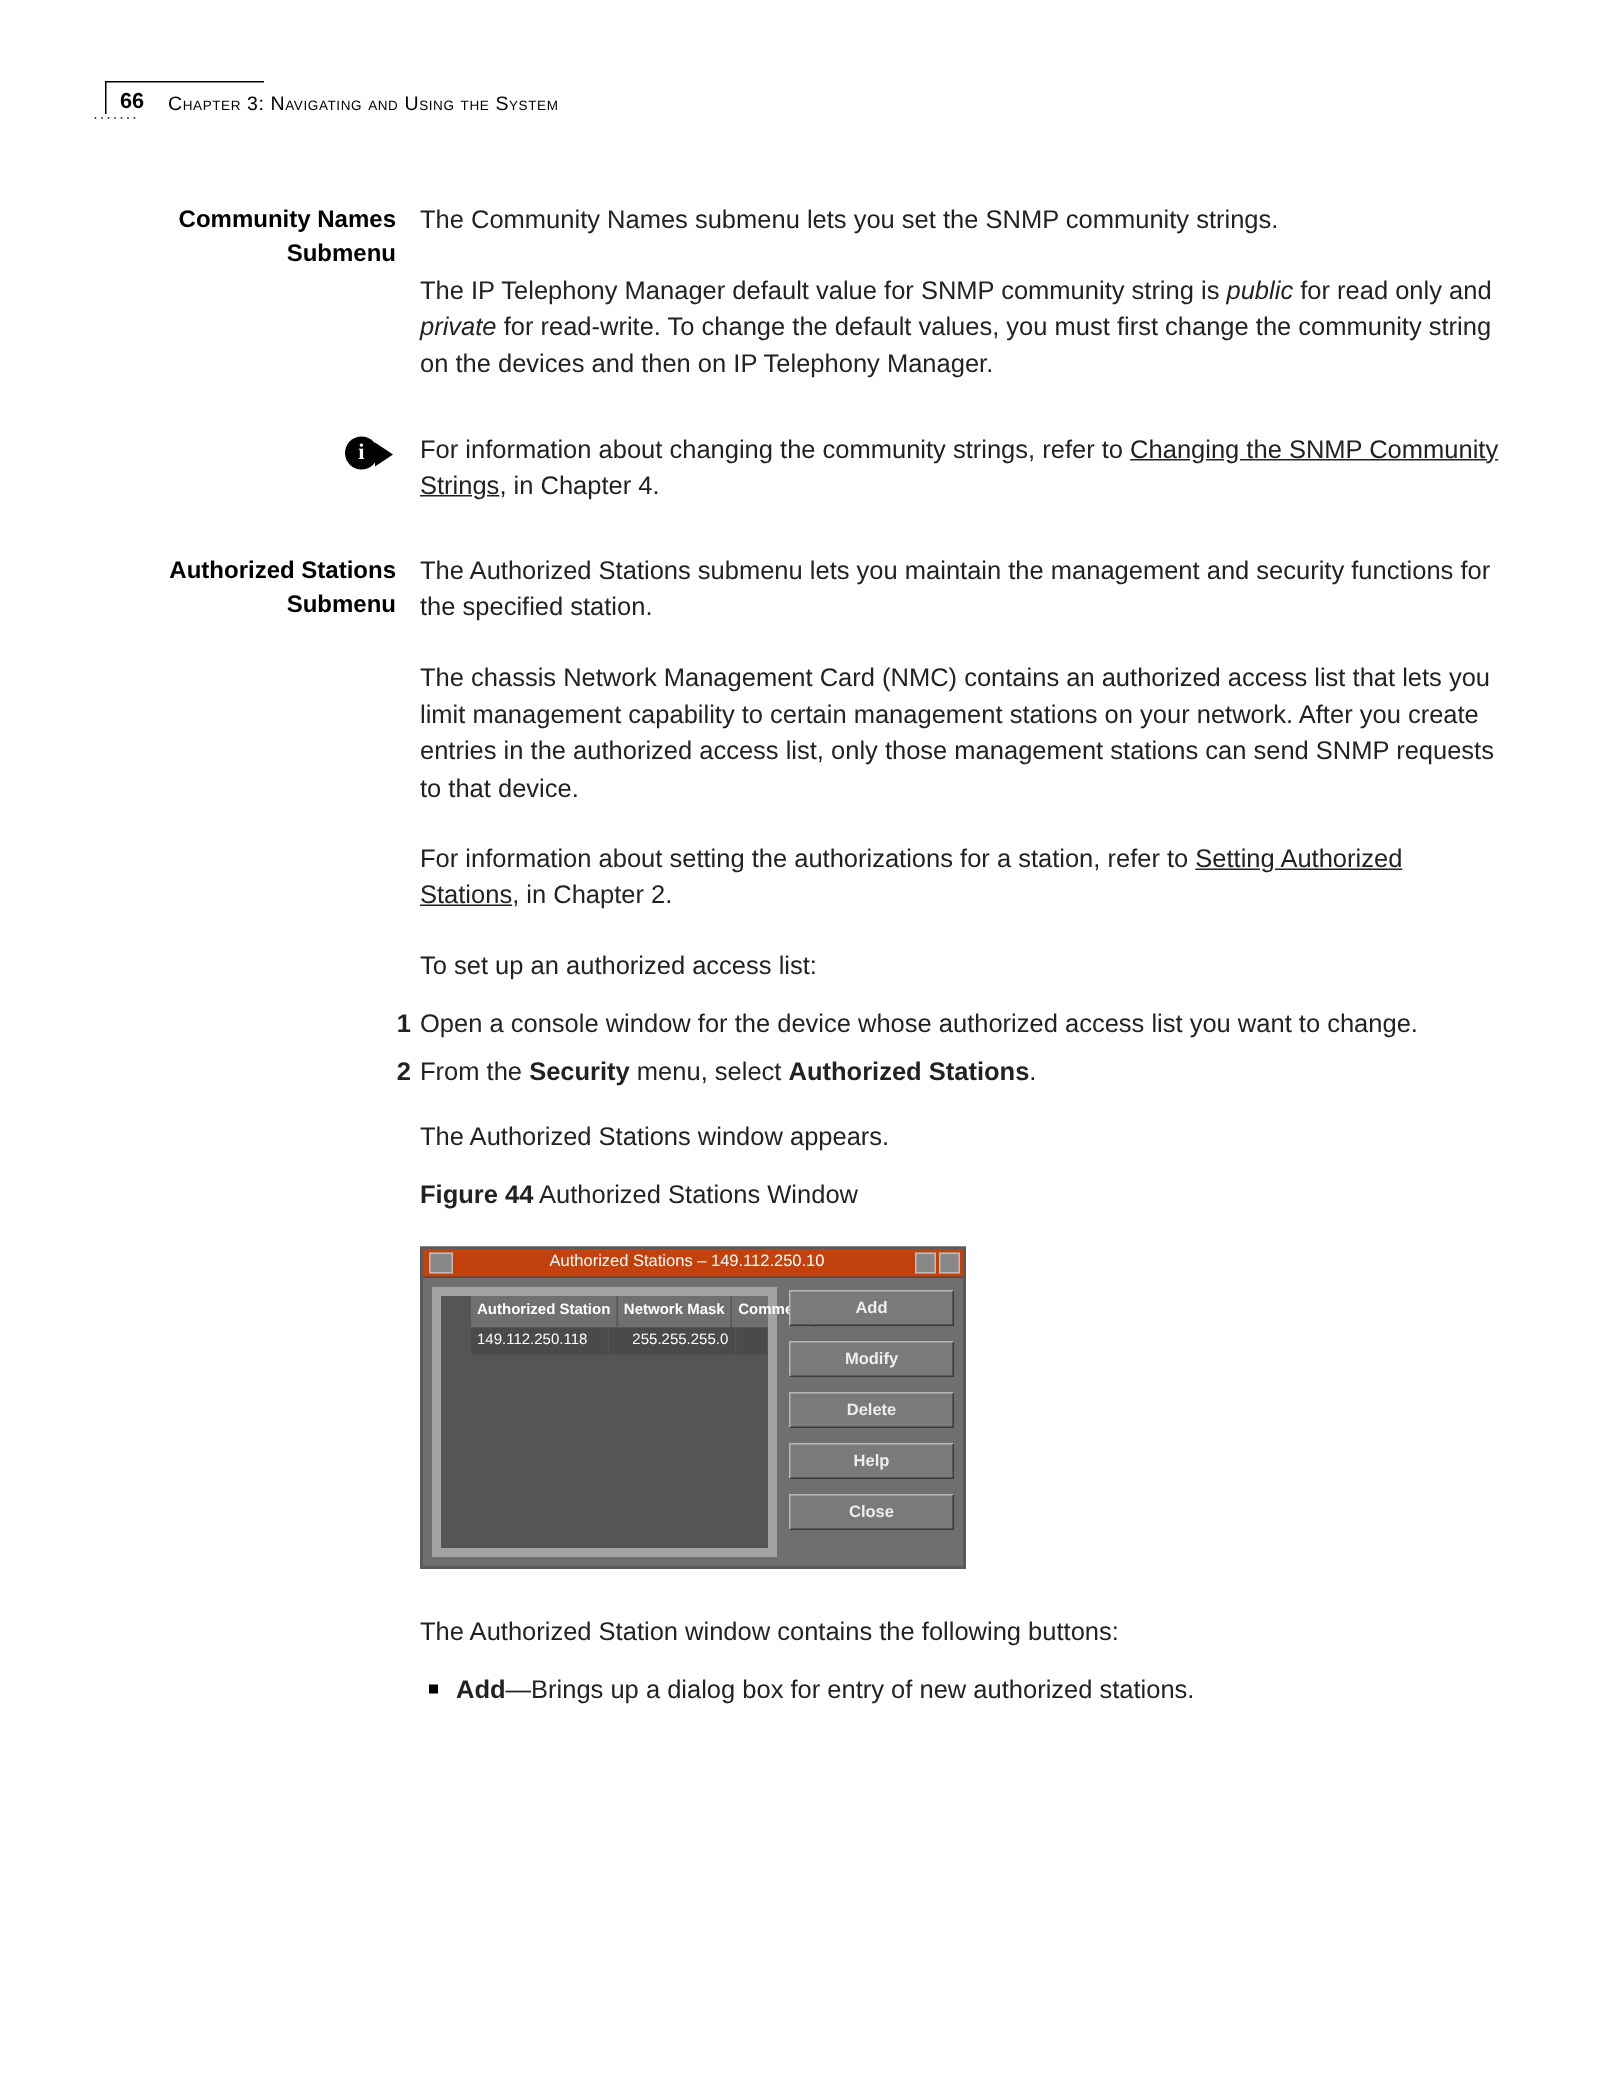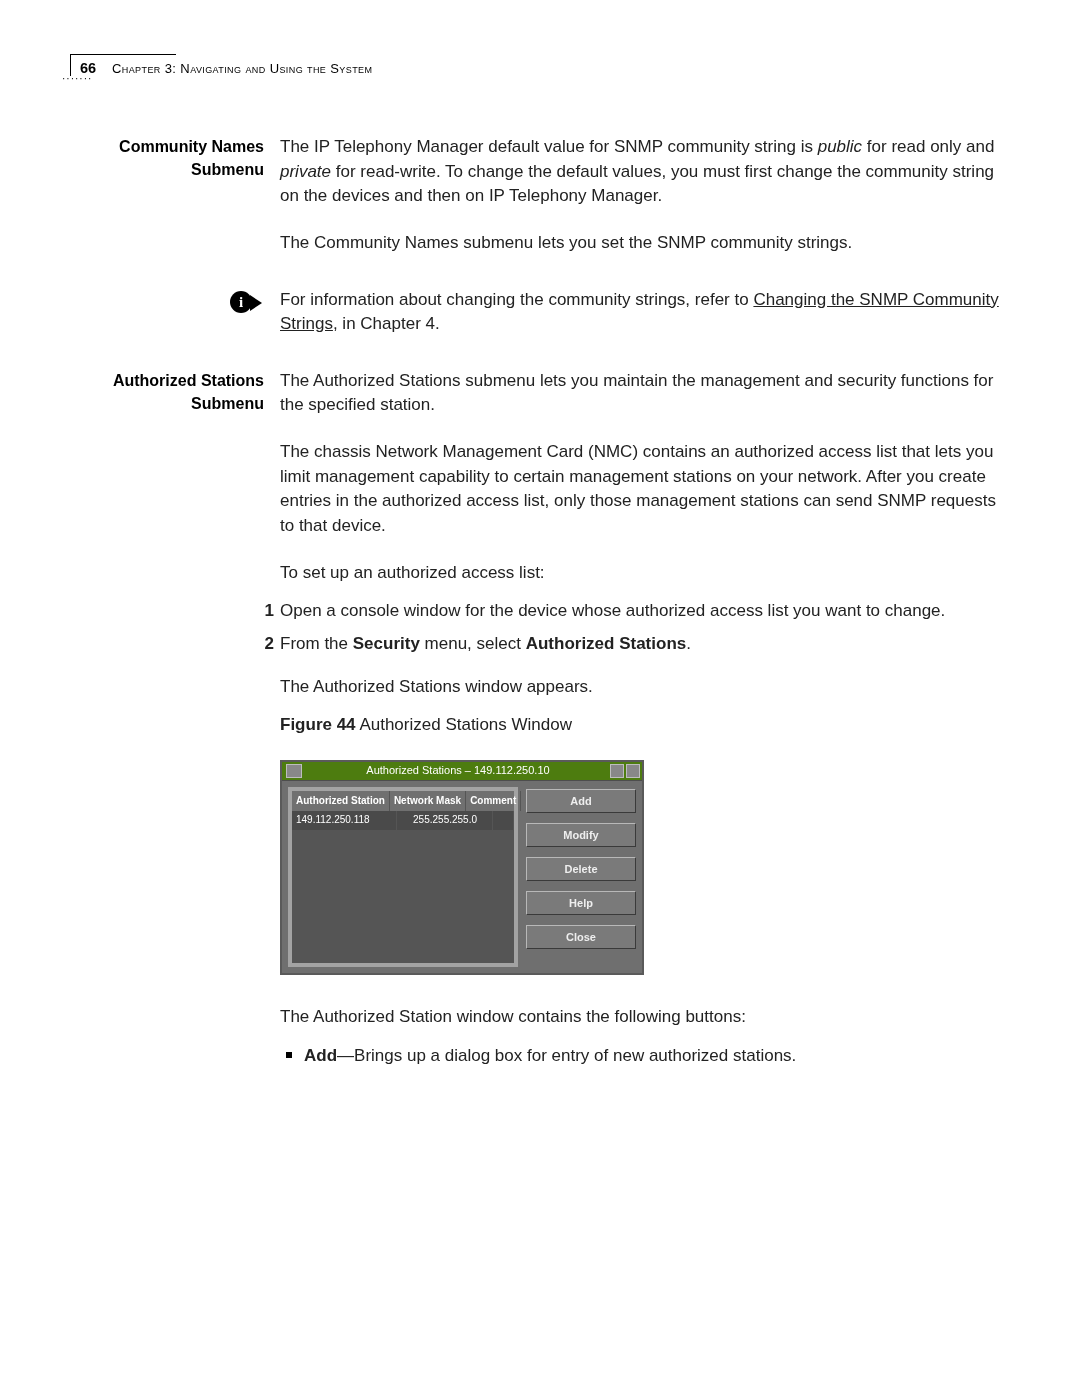--- a/index.html
+++ b/index.html
@@ -149,21 +149,21 @@
     border: 2px solid #5a5a5a;
     background: #6f6f6f;
     margin-left: 0px;
     margin-bottom: 30px;
     box-sizing: border-box;
     font-size: 11px;
   }
   .titlebar {
     display: flex;
     align-items: center;
-    background: #4d7c0f;
+    background: #c2410c;
     color: #fff;
     height: 18px;
     border-bottom: 1px solid #4d4d4d;
   }
   .titlebar .sysbox {
     width: 14px; height: 12px;
     border: 1px solid #bdbdbd;
     margin: 0 4px;
     background: #888;
     display: inline-block;
@@ -182,22 +182,23 @@
   }
   .win-body {
     display: flex;
     padding: 6px;
     gap: 8px;
   }
   .table-pane {
     width: 230px;
     height: 180px;
     background: #555;
-    border: 4px solid #a3a3a3;
-    box-sizing: border-box;
+    border: 6px solid #a3a3a3;
+    box-sizing: border-box;
+    padding-left: 20px;
   }
   .thead {
     display: flex;
     background: #707070;
     color: #fff;
     font-weight: bold;
     font-size: 10px;
   }
   .thead div {
     padding: 3px 4px;
@@ -272,24 +273,24 @@
   <div class="chapline"><span class="sc">Chapter 3: Navigating and Using the System</span></div>
 
   <div class="content">
 
     <div class="row">
       <div class="side">
         <div>Community Names</div>
         <div>Submenu</div>
       </div>
       <div class="main">
+        <p>The Community Names submenu lets you set the SNMP community strings.</p>
         <p>
           <span>The IP Telephony Manager default value for SNMP community string is </span><span class="ital">public</span><span> for read only and </span><span class="ital">private</span><span> for read-write. To change the default values, you must first change the community string on the devices and then on IP Telephony Manager.</span>
         </p>
-        <p>The Community Names submenu lets you set the SNMP community strings.</p>
       </div>
     </div>
 
     <div class="row">
       <div class="info-icon">
         <span class="glyph">
           <span class="circ">i</span>
           <span class="tri"></span>
         </span>
       </div>
@@ -301,20 +302,23 @@
     </div>
 
     <div class="row">
       <div class="side">
         <div>Authorized Stations</div>
         <div>Submenu</div>
       </div>
       <div class="main">
         <p>The Authorized Stations submenu lets you maintain the management and security functions for the specified station.</p>
         <p>The chassis Network Management Card (NMC) contains an authorized access list that lets you limit management capability to certain management stations on your network. After you create entries in the authorized access list, only those management stations can send SNMP requests to that device.</p>
+        <p>
+          <span>For information about setting the authorizations for a station, refer to </span><span class="ul">Setting Authorized Stations</span><span>, in Chapter 2.</span>
+        </p>
         <p class="tight">To set up an authorized access list:</p>
 
         <ol class="steps">
           <li>
             <span class="num">1</span>
             <span class="body">Open a console window for the device whose authorized access list you want to change.</span>
           </li>
           <li>
             <span class="num">2</span>
             <span class="body">

